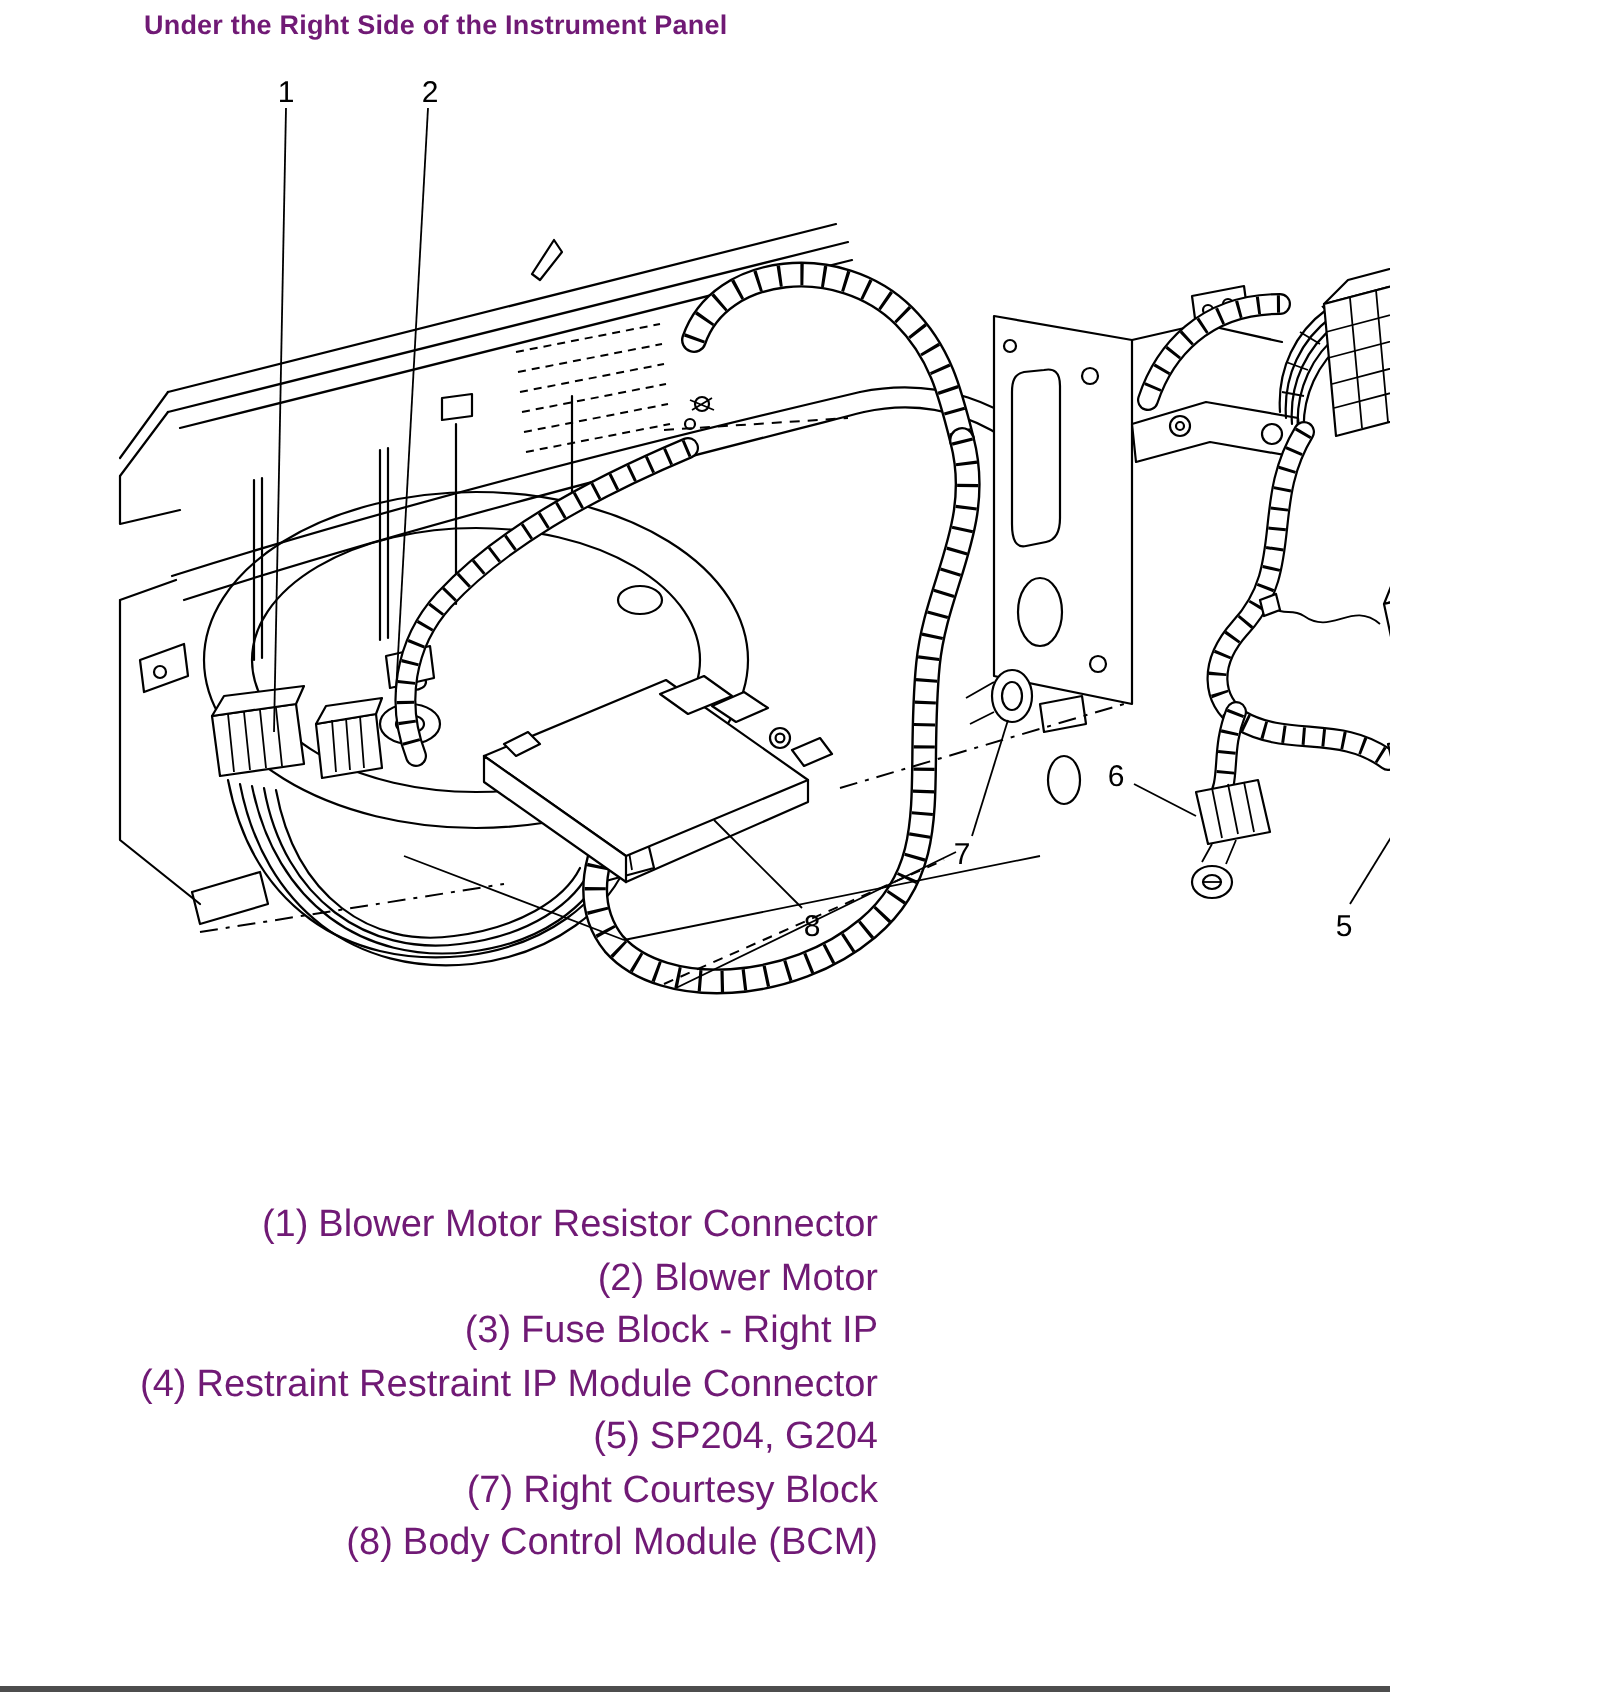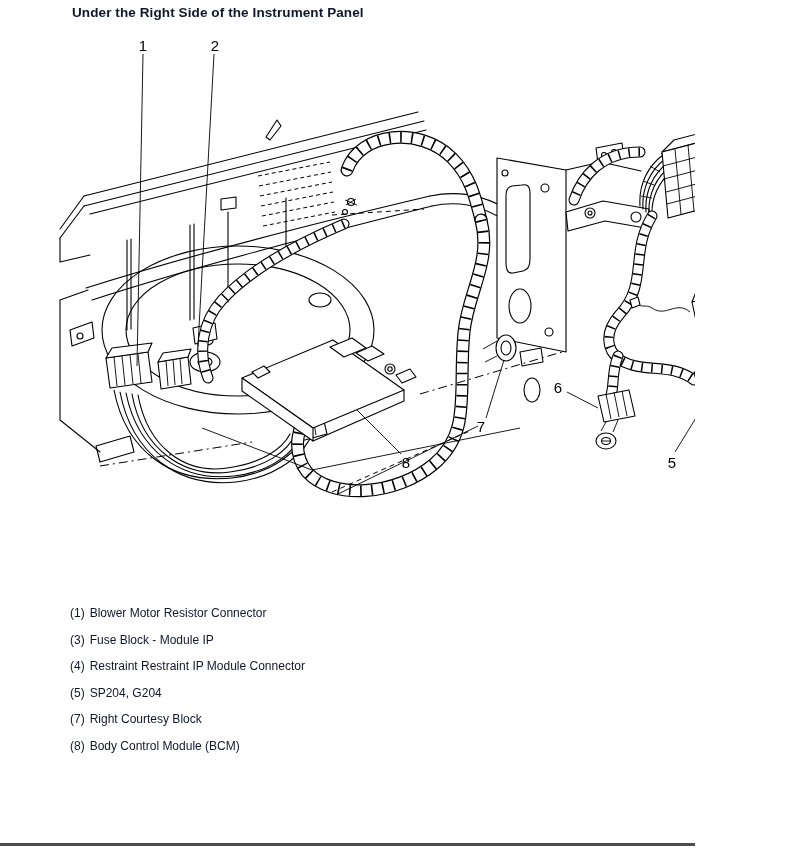--- a/index.html
+++ b/index.html
@@ -1,26 +1,26 @@
 <!DOCTYPE html>
 <html><head>
 <meta charset="utf-8">
 <style>
   html,body{margin:0;padding:0;background:#fff;}
   .page{
     position:relative;width:695px;height:848px;background:#ffffff;
-    font-family:"Liberation Sans",sans-serif;color:#0f172a;overflow:hidden;
+    font-family:"Liberation Sans",sans-serif;color:#701a75;overflow:hidden;
   }
   .page-title{
     position:absolute;left:72px;top:5px;font-size:13.5px;font-weight:bold;
     letter-spacing:.1px;white-space:nowrap;
   }
   .figure{position:absolute;left:0;top:0;}
   .legend{position:absolute;left:70px;top:600px;}
-  .legend-row{height:26.5px;line-height:26.5px;font-size:12px;white-space:nowrap;}
+  .legend-row{height:26.5px;line-height:26.5px;font-size:19px;white-space:nowrap;text-align:right;}
   .legend-row .num{margin-right:5px;}
   .bottom-rule{position:absolute;left:0;top:843px;width:791px;height:3px;background:#4d4d4d;}
   
   .ln{stroke:#000;stroke-width:1.1;fill:none;stroke-linecap:round;stroke-linejoin:round;}
   .thin{stroke:#000;stroke-width:.9;fill:none;}
   .fillw{fill:#fff;stroke:#000;stroke-width:1.1;stroke-linejoin:round;}
   .tube-o{stroke:#000;stroke-width:13;fill:none;stroke-linecap:round;}
   .tube-i{stroke:#fff;stroke-width:10.6;fill:none;stroke-linecap:round;}
   .tube-b{stroke:#000;stroke-width:10.6;fill:none;stroke-linecap:butt;stroke-dasharray:1.6 9.5;}
   .tube-o2{stroke:#000;stroke-width:11;fill:none;stroke-linecap:round;}
@@ -247,21 +247,22 @@
       <text class="callout" x="709" y="279">4</text>
       <text class="callout" x="672" y="468">5</text>
       <text class="callout" x="558" y="393">6</text>
       <text class="callout" x="481" y="432">7</text>
       <text class="callout" x="406" y="468">8</text>
     </g>
   </svg>
 
   <div class="legend">
     <div class="legend-row"><span class="num">(1)</span><span>Blower Motor Resistor Connector</span></div>
-    <div class="legend-row"><span class="num">(3)</span><span>Fuse Block - Module IP</span></div>
+    <div class="legend-row"><span class="num">(2)</span><span>Blower Motor</span></div>
+    <div class="legend-row"><span class="num">(3)</span><span>Fuse Block - Right IP</span></div>
     <div class="legend-row"><span class="num">(4)</span><span>Restraint Restraint IP Module Connector</span></div>
     <div class="legend-row"><span class="num">(5)</span><span>SP204, G204</span></div>
     <div class="legend-row"><span class="num">(7)</span><span>Right Courtesy Block</span></div>
     <div class="legend-row"><span class="num">(8)</span><span>Body Control Module (BCM)</span></div>
   </div>
 
   <div class="bottom-rule"></div>
 </div>
 
 </body></html>

